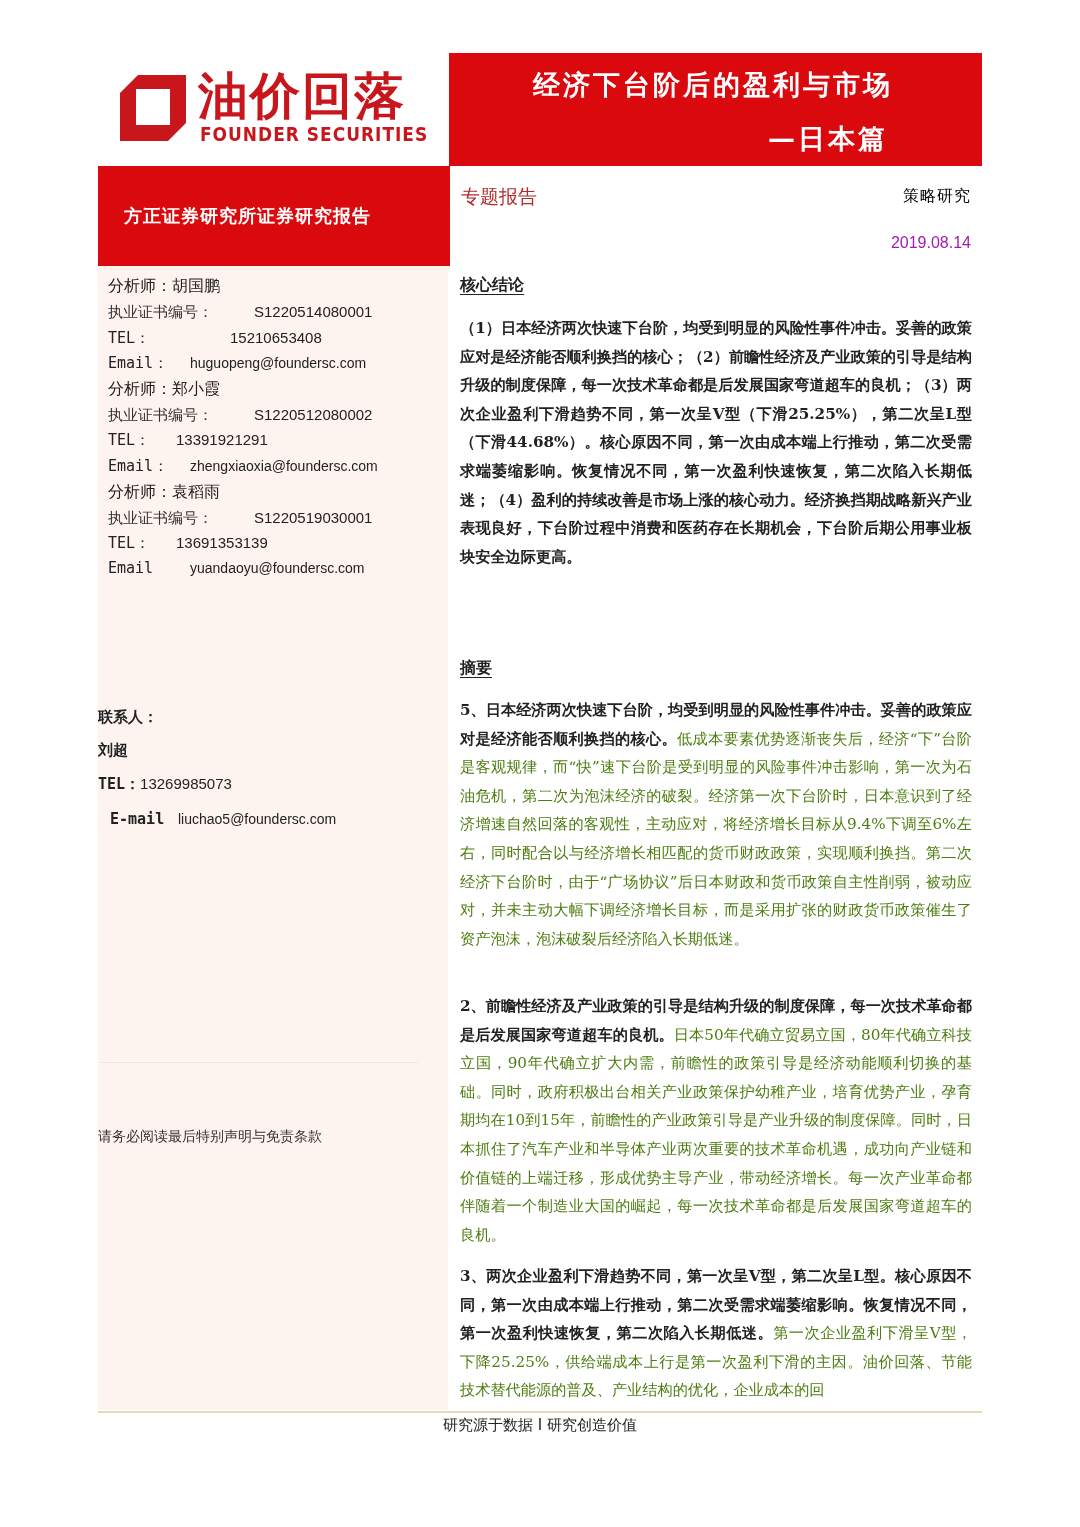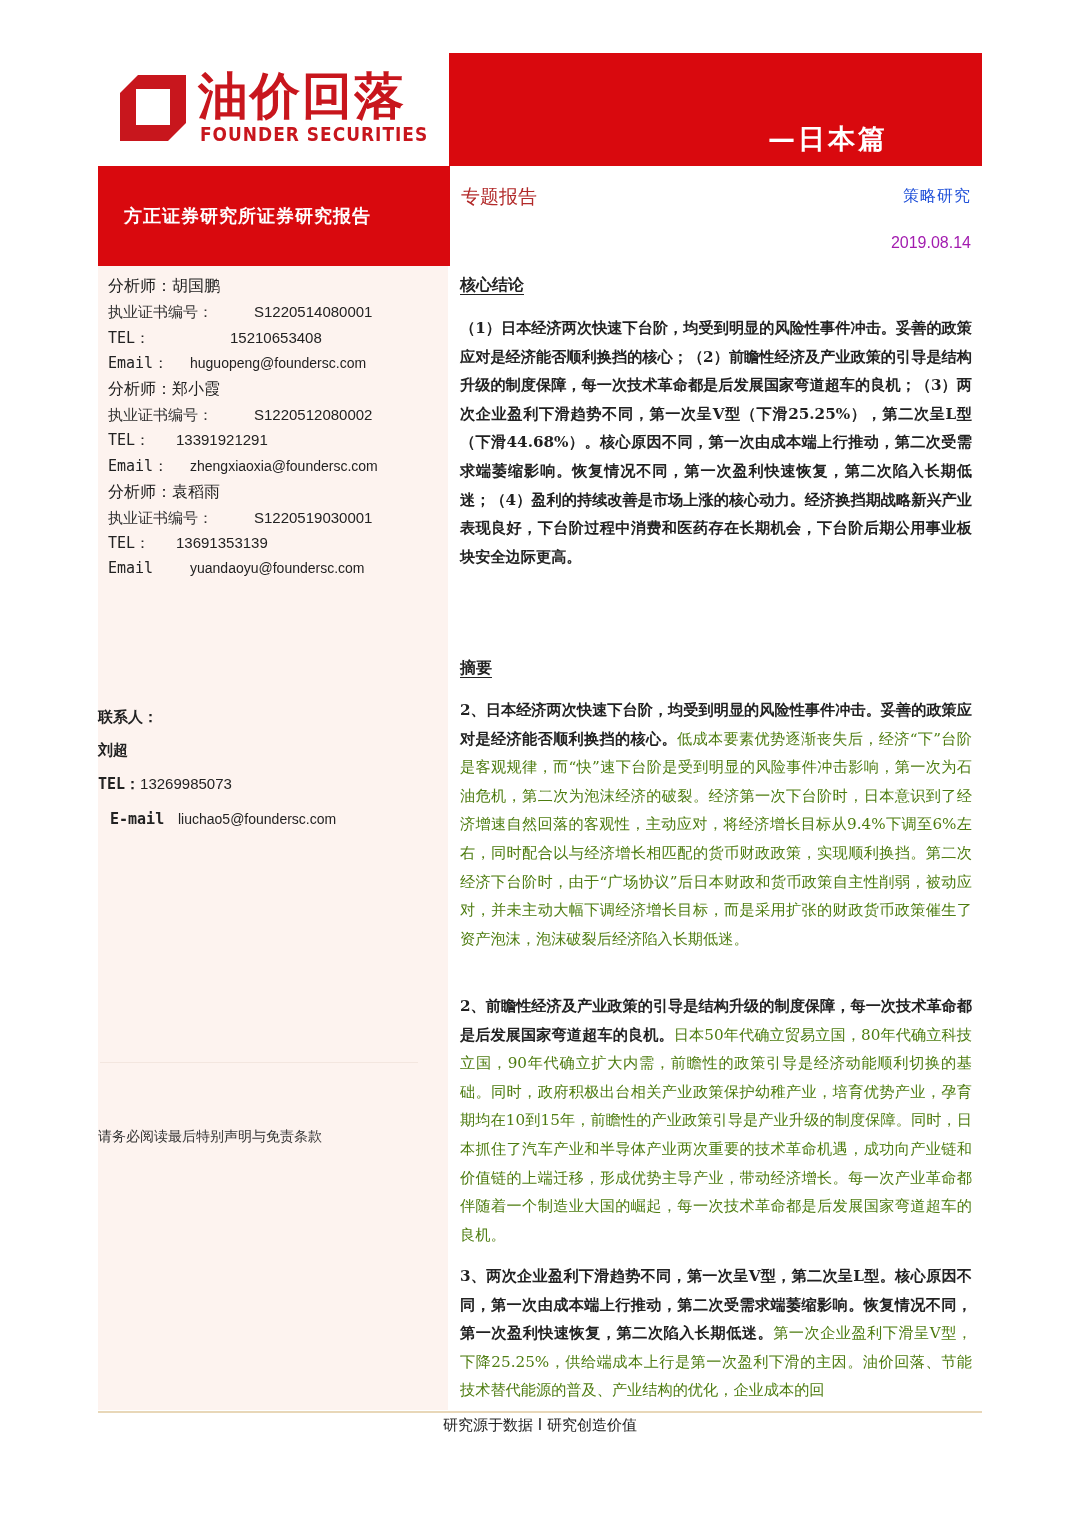--- a/index.html
+++ b/index.html
@@ -26,21 +26,21 @@
   .row .lbl { font-family: "DejaVu Sans Mono", monospace; color: #222; }
   .row .val { position: absolute; font-family: "Liberation Sans", sans-serif; color: #222; }
   .row .cnlbl { font-family: "DejaVu Serif", serif; color: #333; }
   .analyst-name { font-weight: normal; font-family: "DejaVu Serif", serif; font-size: 16px; }
 
   .contact-title { position: absolute; left: 0; font-weight: bold; font-size: 15px; }
   .side-line { position: absolute; left: 2px; top: 796px; width: 318px; height: 1px; background: #f3e6df; }
   .disclaimer { position: absolute; left: 0; top: 862px; font-size: 14px; color: #333; }
 
   .report-type { position: absolute; left: 461px; top: 184px; font-size: 19px; color: #b22a2a; }
-  .category { position: absolute; right: 109px; top: 186px; font-size: 16px; color: #1d4ed8; letter-spacing: 1px; }
+  .category { position: absolute; right: 109px; top: 186px; font-size: 16px; color: #000000; letter-spacing: 1px; }
   .date { position: absolute; right: 109px; top: 234px; font-family: "Liberation Sans", sans-serif; font-size: 16px; color: #a21caf; }
 
   .section-heading { position: absolute; left: 460px; font-size: 16px; font-weight: bold; text-decoration: underline; text-underline-offset: 4px; color: #222; }
 
   .para { position: absolute; left: 460px; width: 512px; font-size: 15.2px; line-height: 28.6px; color: #222; text-align: justify; }
   .para b { font-weight: bold; }
   .para .n { font-weight: normal; color: #4d7c0f; }
   .conclusion { font-weight: bold; }
 
   .footer-line { position: absolute; left: 98px; top: 1411px; width: 884px; height: 2px; background: #e8d7b8; }
@@ -52,20 +52,21 @@
 <div class="logo-area">
   <svg class="logo-mark" viewBox="0 0 70 70">
     <path d="M20 2 L68 2 L68 50 L50 68 L2 68 L2 20 Z" fill="#c8161d"></path>
     <rect x="18" y="16" width="34" height="36" fill="#fff"></rect>
   </svg>
   <div class="logo-cn">油价回落</div>
   <div class="logo-en">FOUNDER SECURITIES</div>
 </div>
 
 <div class="title-box">
+  <div class="title-line1"><span class="title-line1-inner">经济下台阶后的盈利与市场</span></div>
   <div class="title-line2">—日本篇</div>
 </div>
 
 <div class="left-red">
   <div class="left-red-text">方正证券研究所证券研究报告</div>
 </div>
 <div class="divider-red"></div>
 
 <div class="report-type">专题报告</div>
 <div class="category">策略研究</div>
@@ -134,21 +135,21 @@
   <div class="side-line"></div>
   <div class="disclaimer">请务必阅读最后特别声明与免责条款</div>
 </div>
 
 <div class="section-heading" style="top:275px;">核心结论</div>
 <div class="para conclusion" style="top:314px;">（1）日本经济两次快速下台阶，均受到明显的风险性事件冲击。妥善的政策应对是经济能否顺利换挡的核心；（2）前瞻性经济及产业政策的引导是结构升级的制度保障，每一次技术革命都是后发展国家弯道超车的良机；（3）两次企业盈利下滑趋势不同，第一次呈V型（下滑25.25%），第二次呈L型（下滑44.68%）。核心原因不同，第一次由成本端上行推动，第二次受需求端萎缩影响。恢复情况不同，第一次盈利快速恢复，第二次陷入长期低迷；（4）盈利的持续改善是市场上涨的核心动力。经济换挡期战略新兴产业表现良好，下台阶过程中消费和医药存在长期机会，下台阶后期公用事业板块安全边际更高。</div>
 
 <div class="section-heading" style="top:658px;">摘要</div>
 
 <div class="para" style="top:696px;">
-  <b>2、日本经济两次快速下台阶，均受到明显的风险性事件冲击。妥善的政策应对是经济能否顺利换挡的核心。</b><span class="n">低成本要素优势逐渐丧失后，经济“下”台阶是客观规律，而“快”速下台阶是受到明显的风险事件冲击影响，第一次为石油危机，第二次为泡沫经济的破裂。经济第一次下台阶时，日本意识到了经济增速自然回落的客观性，主动应对，将经济增长目标从9.4%下调至6%左右，同时配合以与经济增长相匹配的货币财政政策，实现顺利换挡。第二次经济下台阶时，由于“广场协议”后日本财政和货币政策自主性削弱，被动应对，并未主动大幅下调经济增长目标，而是采用扩张的财政货币政策催生了资产泡沫，泡沫破裂后经济陷入长期低迷。</span>
+  <b>5、日本经济两次快速下台阶，均受到明显的风险性事件冲击。妥善的政策应对是经济能否顺利换挡的核心。</b><span class="n">低成本要素优势逐渐丧失后，经济“下”台阶是客观规律，而“快”速下台阶是受到明显的风险事件冲击影响，第一次为石油危机，第二次为泡沫经济的破裂。经济第一次下台阶时，日本意识到了经济增速自然回落的客观性，主动应对，将经济增长目标从9.4%下调至6%左右，同时配合以与经济增长相匹配的货币财政政策，实现顺利换挡。第二次经济下台阶时，由于“广场协议”后日本财政和货币政策自主性削弱，被动应对，并未主动大幅下调经济增长目标，而是采用扩张的财政货币政策催生了资产泡沫，泡沫破裂后经济陷入长期低迷。</span>
 </div>
 
 <div class="para" style="top:992px;">
   <b>2、前瞻性经济及产业政策的引导是结构升级的制度保障，每一次技术革命都是后发展国家弯道超车的良机。</b><span class="n">日本50年代确立贸易立国，80年代确立科技立国，90年代确立扩大内需，前瞻性的政策引导是经济动能顺利切换的基础。同时，政府积极出台相关产业政策保护幼稚产业，培育优势产业，孕育期均在10到15年，前瞻性的产业政策引导是产业升级的制度保障。同时，日本抓住了汽车产业和半导体产业两次重要的技术革命机遇，成功向产业链和价值链的上端迁移，形成优势主导产业，带动经济增长。每一次产业革命都伴随着一个制造业大国的崛起，每一次技术革命都是后发展国家弯道超车的良机。</span>
 </div>
 
 <div class="para" style="top:1262px;">
   <b>3、两次企业盈利下滑趋势不同，第一次呈V型，第二次呈L型。核心原因不同，第一次由成本端上行推动，第二次受需求端萎缩影响。恢复情况不同，第一次盈利快速恢复，第二次陷入长期低迷。</b><span class="n">第一次企业盈利下滑呈V型，下降25.25%，供给端成本上行是第一次盈利下滑的主因。油价回落、节能技术替代能源的普及、产业结构的优化，企业成本的回</span>
 </div>
 

